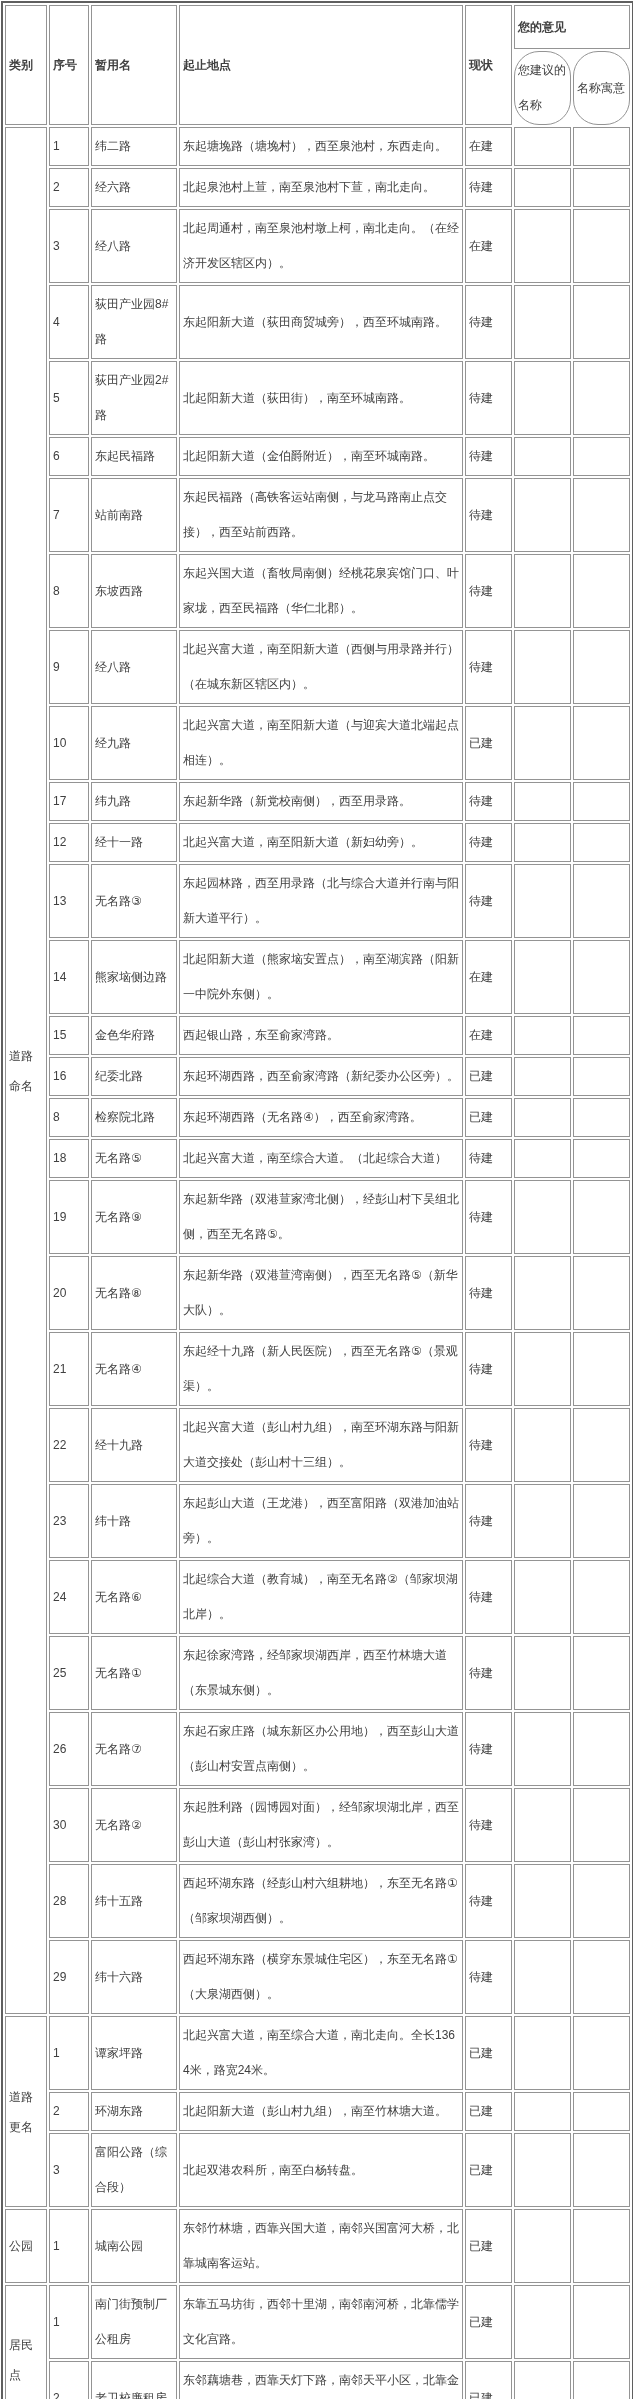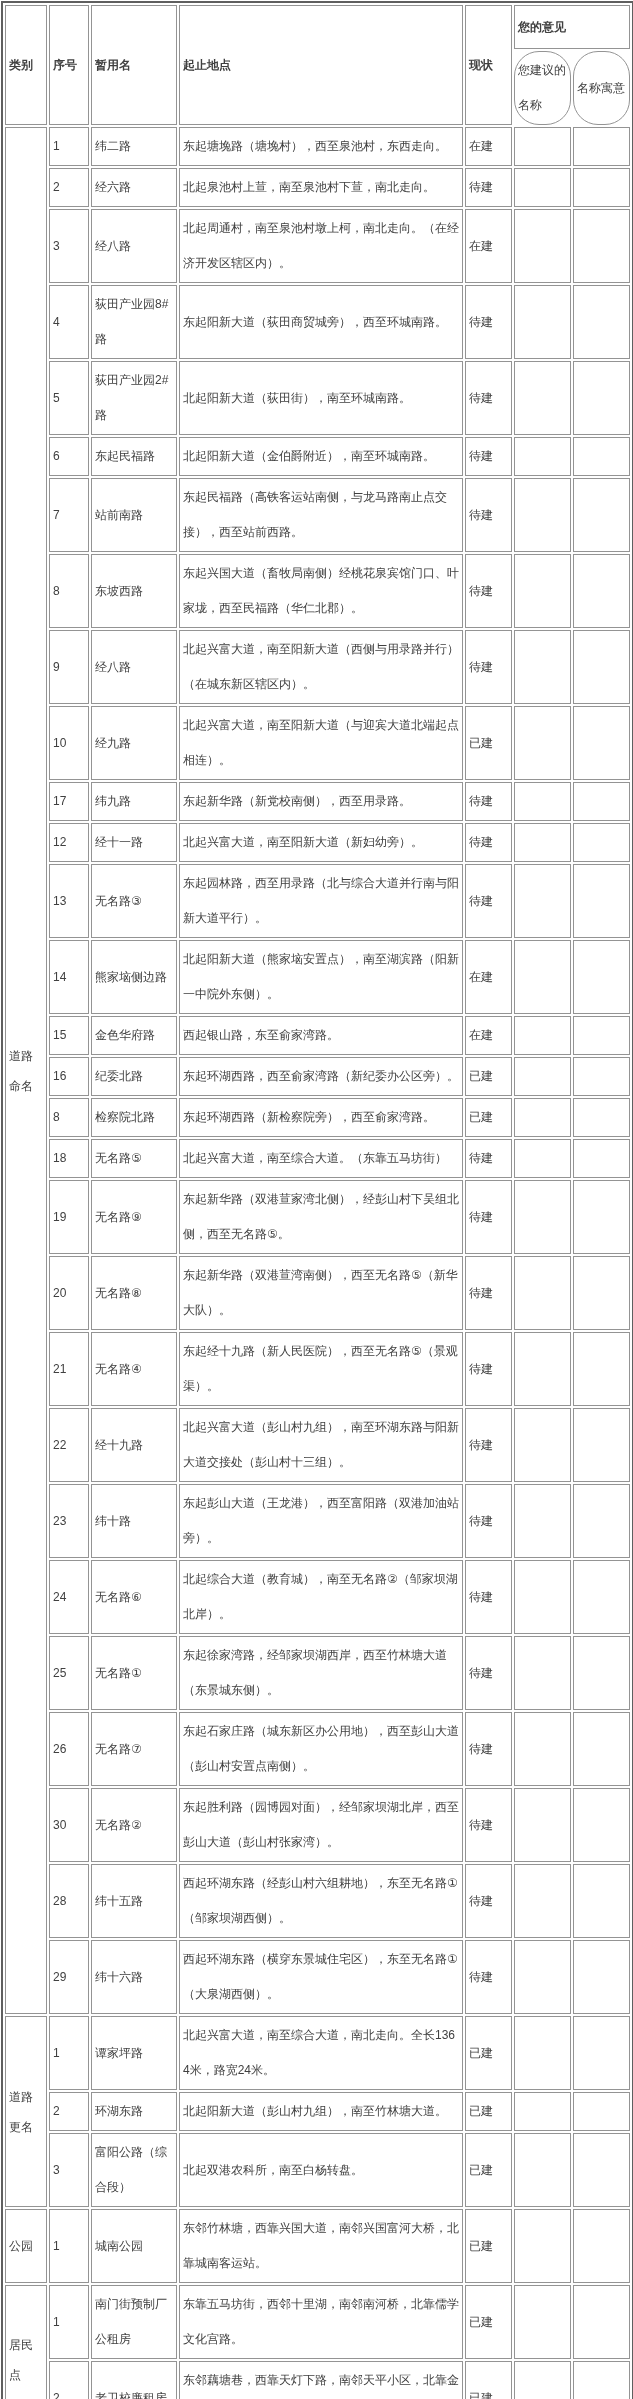--- a/index.html
+++ b/index.html
@@ -169,29 +169,29 @@
           <td class="idx">16</td>
           <td>纪委北路</td>
           <td>东起环湖西路，西至俞家湾路（新纪委办公区旁）。</td>
           <td>已建</td>
           <td class="blank"></td>
           <td class="blank"></td>
         </tr>
         <tr>
           <td class="idx">8</td>
           <td>检察院北路</td>
-          <td>东起环湖西路（新检察院旁），西至俞家湾路。</td>
+          <td>东起环湖西路（无名路④），西至俞家湾路。</td>
           <td>已建</td>
           <td class="blank"></td>
           <td class="blank"></td>
         </tr>
         <tr>
           <td class="idx">18</td>
           <td>无名路⑤</td>
-          <td>北起兴富大道，南至综合大道。（东靠五马坊街）</td>
+          <td>北起兴富大道，南至综合大道。（北起综合大道）</td>
           <td>待建</td>
           <td class="blank"></td>
           <td class="blank"></td>
         </tr>
         <tr>
           <td class="idx">19</td>
           <td>无名路⑨</td>
           <td>东起新华路（双港荁家湾北侧），经彭山村下吴组北侧，西至无名路⑤。</td>
           <td>待建</td>
           <td class="blank"></td>

